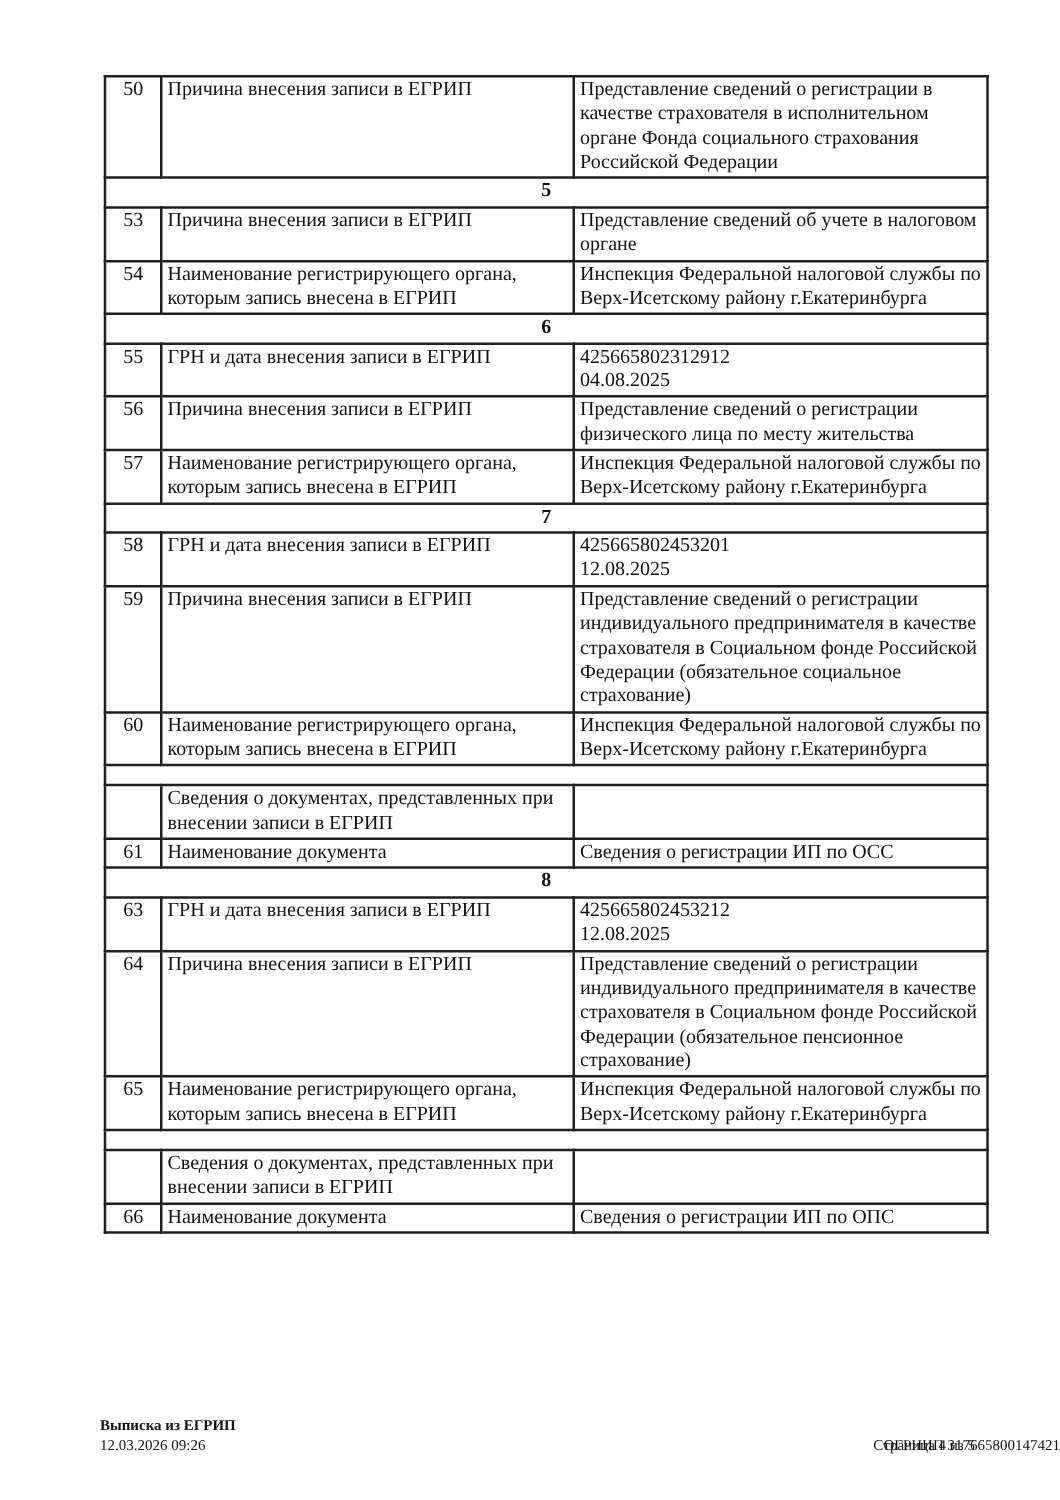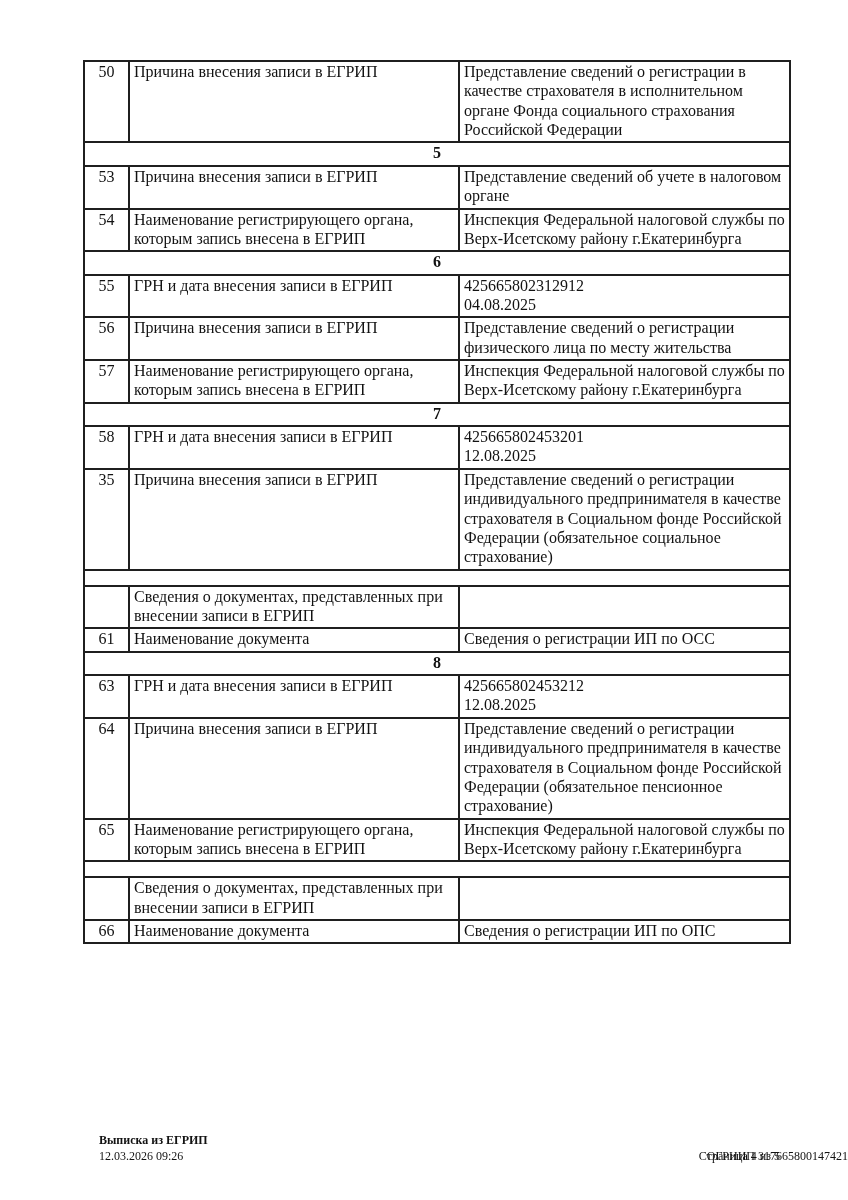--- a/index.html
+++ b/index.html
@@ -61,21 +61,20 @@
     top: 1133px;
     width: 848px;
     font-size: 12px;
     line-height: 1.3;
   }
   .footer-left {
     position: absolute;
     left: 80px;
     top: 0;
     white-space: nowrap;
-    margin-left: 19px;
   }
   .footer-doc-type {
     font-weight: bold;
   }
   .footer-center {
     position: absolute;
     left: 0;
     top: 16px;
     width: 848px;
     text-align: right;
@@ -139,23 +138,28 @@
         <tr class="section-row">
           <td class="section-cell" colspan="3">7</td>
         </tr>
         <tr class="data-row">
           <td class="num-cell">58</td>
           <td class="label-cell">ГРН и дата внесения записи в ЕГРИП</td>
           <td class="value-cell">425665802453201
 12.08.2025</td>
         </tr>
         <tr class="data-row">
-          <td class="num-cell">35</td>
+          <td class="num-cell">59</td>
           <td class="label-cell">Причина внесения записи в ЕГРИП</td>
           <td class="value-cell">Представление сведений о регистрации индивидуального предпринимателя в качестве страхователя в Социальном фонде Российской Федерации (обязательное социальное страхование)</td>
+        </tr>
+        <tr class="data-row">
+          <td class="num-cell">60</td>
+          <td class="label-cell">Наименование регистрирующего органа, которым запись внесена в ЕГРИП</td>
+          <td class="value-cell">Инспекция Федеральной налоговой службы по Верх-Исетскому району г.Екатеринбурга</td>
         </tr>
         <tr class="spacer-row">
           <td class="spacer-cell" colspan="3"></td>
         </tr>
         <tr class="subheader-row">
           <td class="num-cell"></td>
           <td class="label-cell">Сведения о документах, представленных при внесении записи в ЕГРИП</td>
           <td class="value-cell"></td>
         </tr>
         <tr class="data-row">

